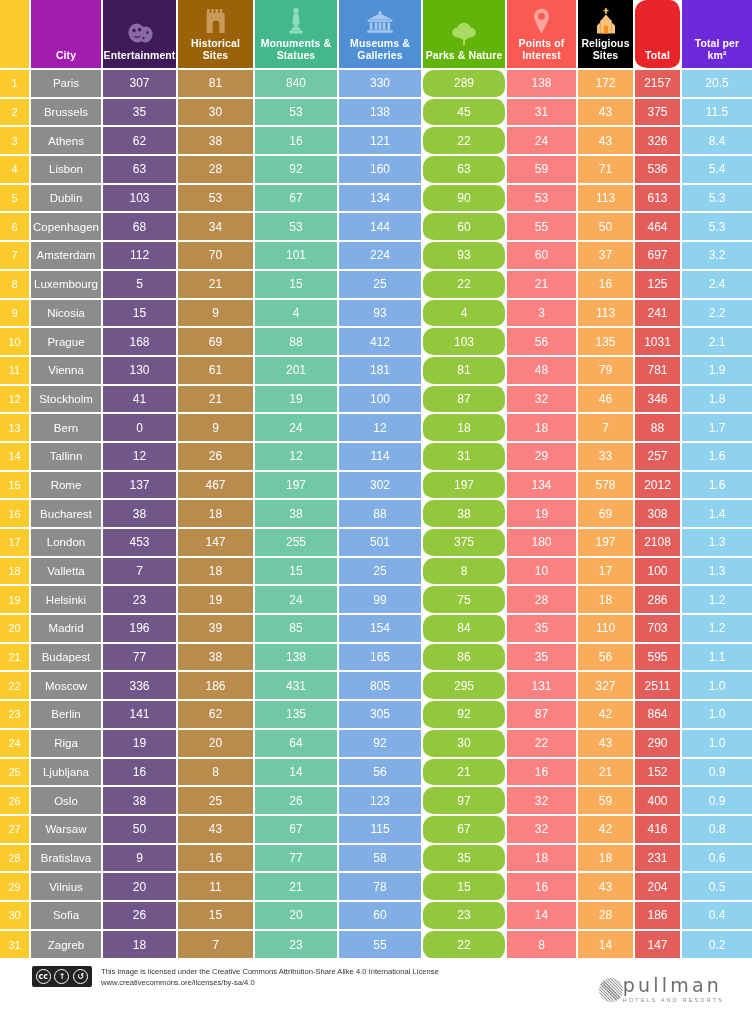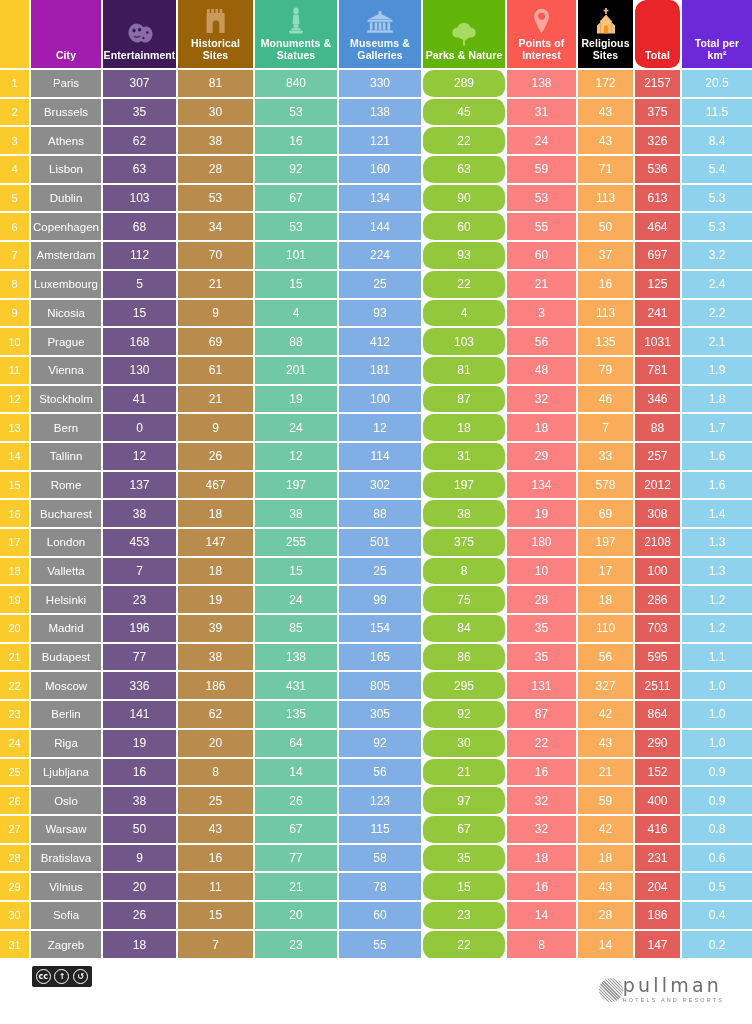--- a/index.html
+++ b/index.html
@@ -667,20 +667,24 @@
       </tbody>
   </table>
 
   <div class="footer">
     <div class="cc-wrap">
       <div class="cc-badge">
         <span class="cc-circle">cc</span>
         <span class="cc-circle">↑</span>
         <span class="cc-circle">↺</span>
       </div>
+      <div class="cc-text">
+        <div class="cc-line1">This image is licensed under the Creative Commons Attribution-Share Alike 4.0 International License</div>
+        <div class="cc-line2">www.creativecommons.ore/licenses/by-sa/4.0</div>
+      </div>
     </div>
     <div class="pullman">
       <span class="pm-dot"></span>
       <span class="pm-txt">
         <span class="pm-name">pullman</span>
         <span class="pm-sub">HOTELS AND RESORTS</span>
       </span>
 
   </div>
 </div>

